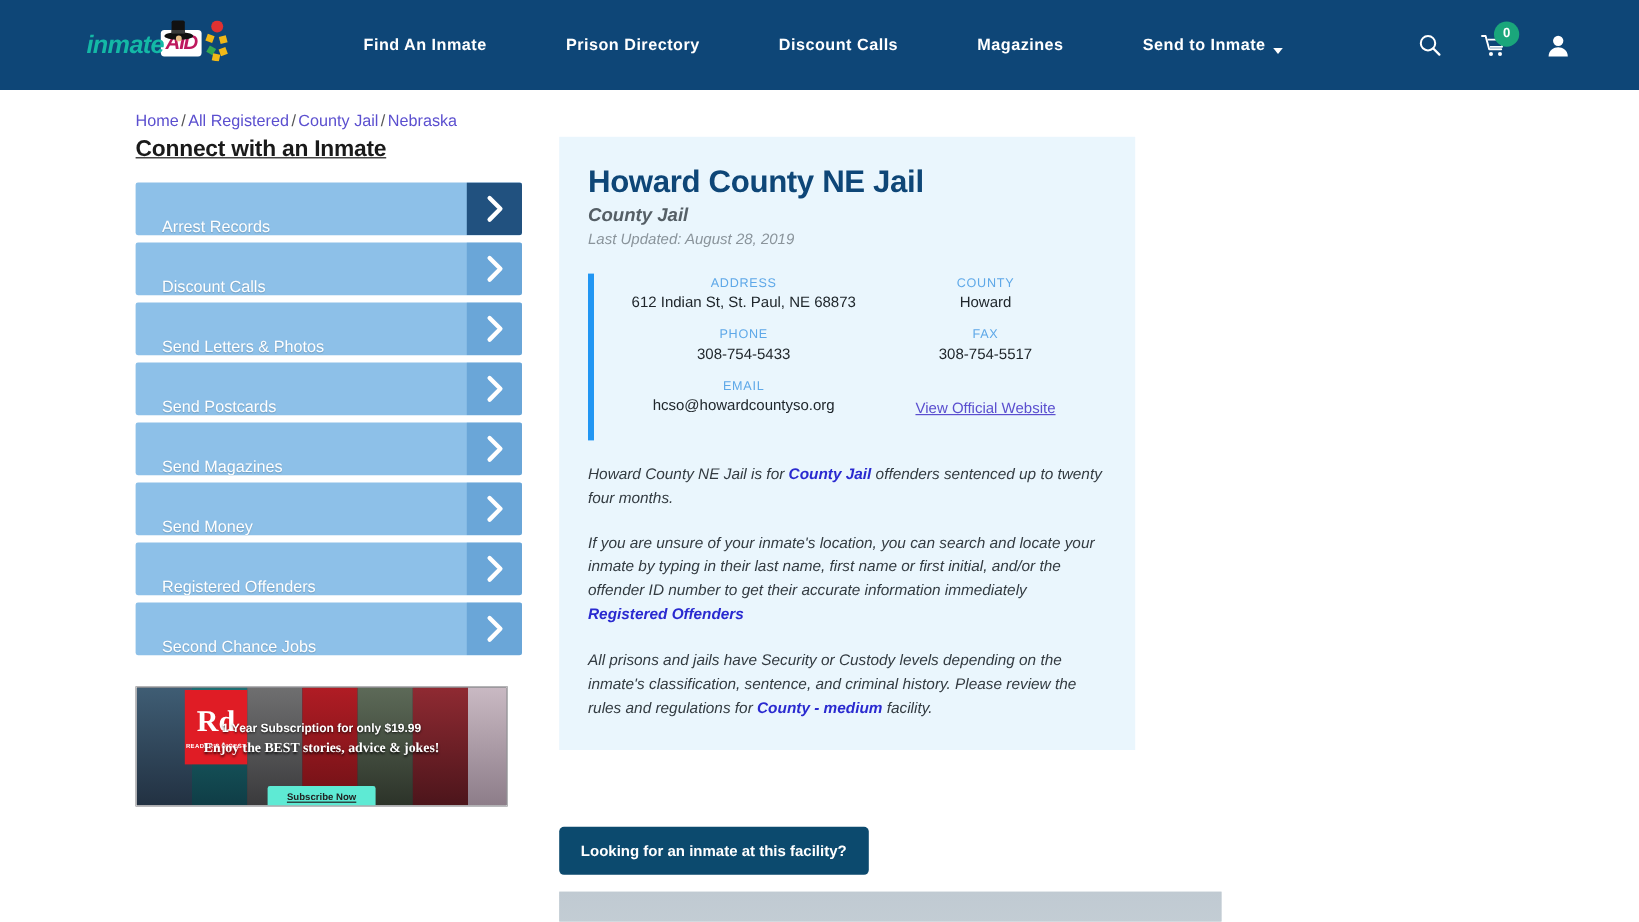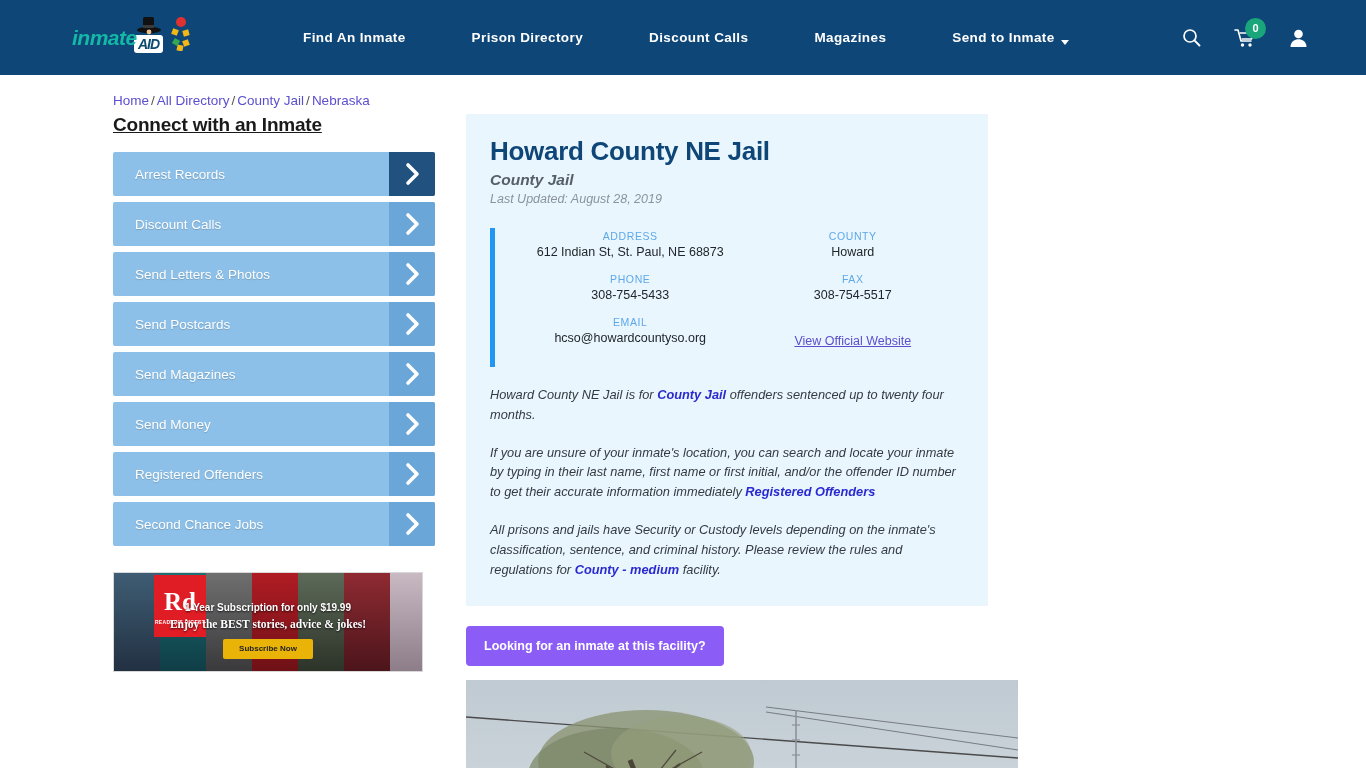--- a/index.html
+++ b/index.html
@@ -20,23 +20,23 @@
   .logo-wrap {
     margin-left: 72px; width: 122px; height: 46px;
     position: relative; display: flex; align-items: center;
   }
   .logo-text {
     font-size: 21px; font-weight: bold; color: #14b8a6;
     letter-spacing: -0.5px; font-style: italic;
     position: relative; z-index: 3;
   }
   .logo-aid {
-    position: absolute; left: 62px; top: 20px;
-    background: #ffffff; color: #0c4a6e;
-    font-size: 14px; font-weight: bold; font-style: italic;
+    position: absolute; left: 62px; top: 10px;
+    background: #ffffff; color: #be185d;
+    font-size: 17px; font-weight: bold; font-style: italic;
     padding: 1px 4px; border-radius: 3px; z-index: 2;
     letter-spacing: -1px;
   }
   .logo-hat {
     position: absolute; left: 64px; top: 0px; z-index: 4;
   }
   .logo-confetti {
     position: absolute; left: 98px; top: 2px; z-index: 5;
   }
 
@@ -92,21 +92,21 @@
   
   .sidebar { width: 340px; margin-left: 113px; }
   .sidebar-title {
     font-size: 19px; font-weight: bold; color: #1a1a1a;
     text-decoration: underline; margin-bottom: 16px;
     letter-spacing: -0.2px;
   }
   .side-btn {
     position: relative; height: 44px; width: 322px;
     background: #8dc0e8; margin-bottom: 6px;
-    display: flex; align-items: center; cursor: pointer;
+    display: flex; align-items: flex-end; cursor: pointer;
     border-radius: 2px; overflow: hidden;
   }
   .side-btn-label {
     color: #ffffff; font-size: 13.5px; padding-left: 22px;
     text-shadow: 0 1px 1px rgba(0,0,0,.18);
   }
   .side-btn-arrow {
     position: absolute; right: 0; top: 0;
     width: 46px; height: 44px; background: #6aa6d8;
     display: flex; align-items: center; justify-content: center;
@@ -122,40 +122,41 @@
   .ad-strip { position: absolute; top: 0; bottom: 0; }
   .ad-overlay {
     position: absolute; left: 0; right: 0; top: 28px;
     text-align: center; color: #ffffff;
     font-size: 10px; font-weight: bold;
     text-shadow: 0 1px 2px rgba(0,0,0,.8);
     line-height: 1.45;
   }
   .ad-line2 { font-size: 11.5px; font-family: Liberation Serif, serif; }
   .ad-cta {
-    display: inline-block; margin-top: 7px;
-    background: #eab308; color: #222222;
+    display: inline-block; margin-top: 23px;
+    background: #5eead4; color: #222222;
     font-size: 8px; font-weight: bold;
     padding: 4px 16px; border-radius: 2px;
     text-shadow: none;
+    text-decoration: underline;
   }
   .ad-rd-logo {
     position: absolute; left: 40px; top: 2px;
     width: 52px; height: 62px; background: #e01c25;
     color: #ffffff; display: flex; flex-direction: column;
     align-items: center; justify-content: center;
   }
   .ad-rd-logo .rd { font-size: 25px; font-weight: bold; font-family: "Liberation Serif", serif; }
   .ad-rd-logo .rdsub { font-size: 5px; font-weight: bold; margin-top: 3px; letter-spacing: .3px; text-align:center; }
 
   
   .main-col { margin-left: 13px; width: 552px; }
   .facility-panel {
     background: #eaf6fd; padding: 22px 24px 26px 24px;
-    width: 522px;
+    width: 480px;
   }
   .facility-name {
     font-size: 26px; font-weight: bold; color: #0e4677;
     letter-spacing: -0.3px;
   }
   .facility-type {
     font-size: 15.5px; font-weight: bold; font-style: italic;
     color: #555f66; margin-top: 4px;
   }
   .facility-updated {
@@ -184,26 +185,27 @@
     font-size: 12.8px; font-style: italic; color: #333b41;
     line-height: 1.55; margin-top: 18px;
   }
   .para a, .para .lnk {
     color: #2a2ad0; font-weight: bold; font-style: italic;
     text-decoration: none; cursor: pointer;
   }
 
   .cta-row { display: flex; gap: 13px; margin-top: 20px; }
   .cta-btn {
-    background: #8b5cf6; color: #ffffff;
+    background: #0c4a6e; color: #ffffff;
     font-size: 12.5px; font-weight: bold;
     padding: 13px 18px; border-radius: 4px;
     border: none; cursor: pointer;
     font-family: "Liberation Sans", sans-serif;
     white-space: nowrap;
+    margin-top: 44px;
   }
 
   .photo {
     margin-top: 14px; width: 552px; height: 152px;
     position: relative; overflow: hidden;
     background: linear-gradient(#c3cdd4 0%, #c9d2d8 55%, #cfd6db 100%);
   }
 </style>
 </head>
 <body>
@@ -269,21 +271,21 @@
         <circle cx="9.5" cy="6" r="4.3" fill="#ffffff"></circle>
         <path d="M1.5 19 C1.5 13.5 6 11.3 9.5 11.3 C13 11.3 17.5 13.5 17.5 19 Z" fill="#ffffff"></path>
       </svg>
     </div>
   </div>
 </div>
 
 <div class="page">
 
   <div class="breadcrumb">
-    <a>Home</a><span class="sep">/</span><a>All Directory</a><span class="sep">/</span><a>County Jail</a><span class="sep">/</span><a>Nebraska</a>
+    <a>Home</a><span class="sep">/</span><a>All Registered</a><span class="sep">/</span><a>County Jail</a><span class="sep">/</span><a>Nebraska</a>
   </div>
 
   <div class="content-row">
 
     <aside class="sidebar">
       <div class="sidebar-title">Connect with an Inmate</div>
 
       <div class="side-btn active">
         <span class="side-btn-label">Arrest Records</span>
         <span class="side-btn-arrow">

